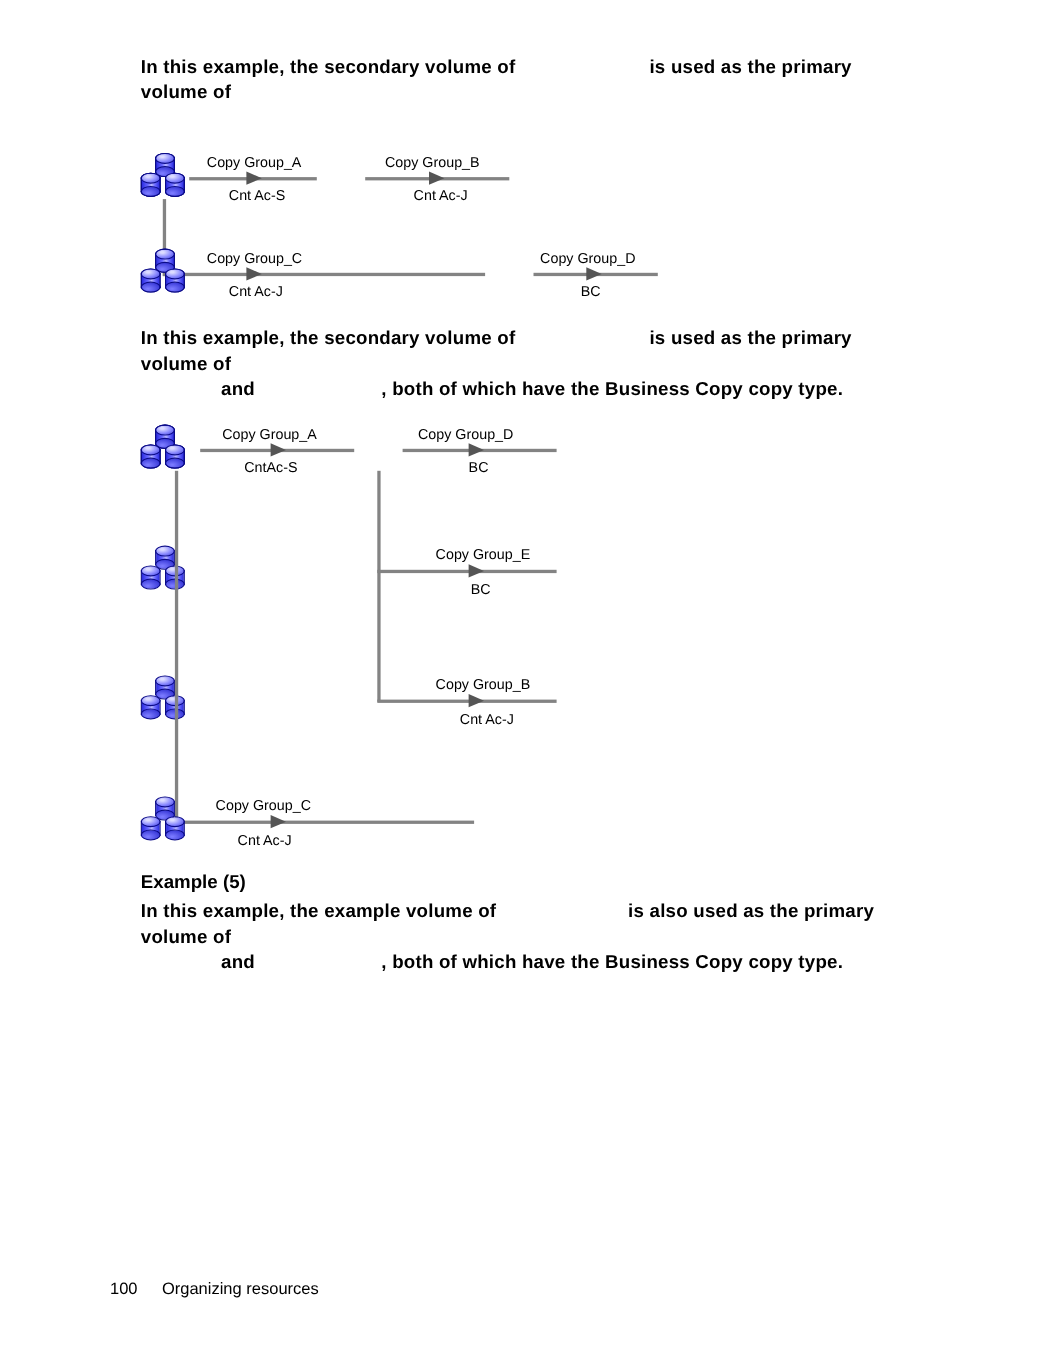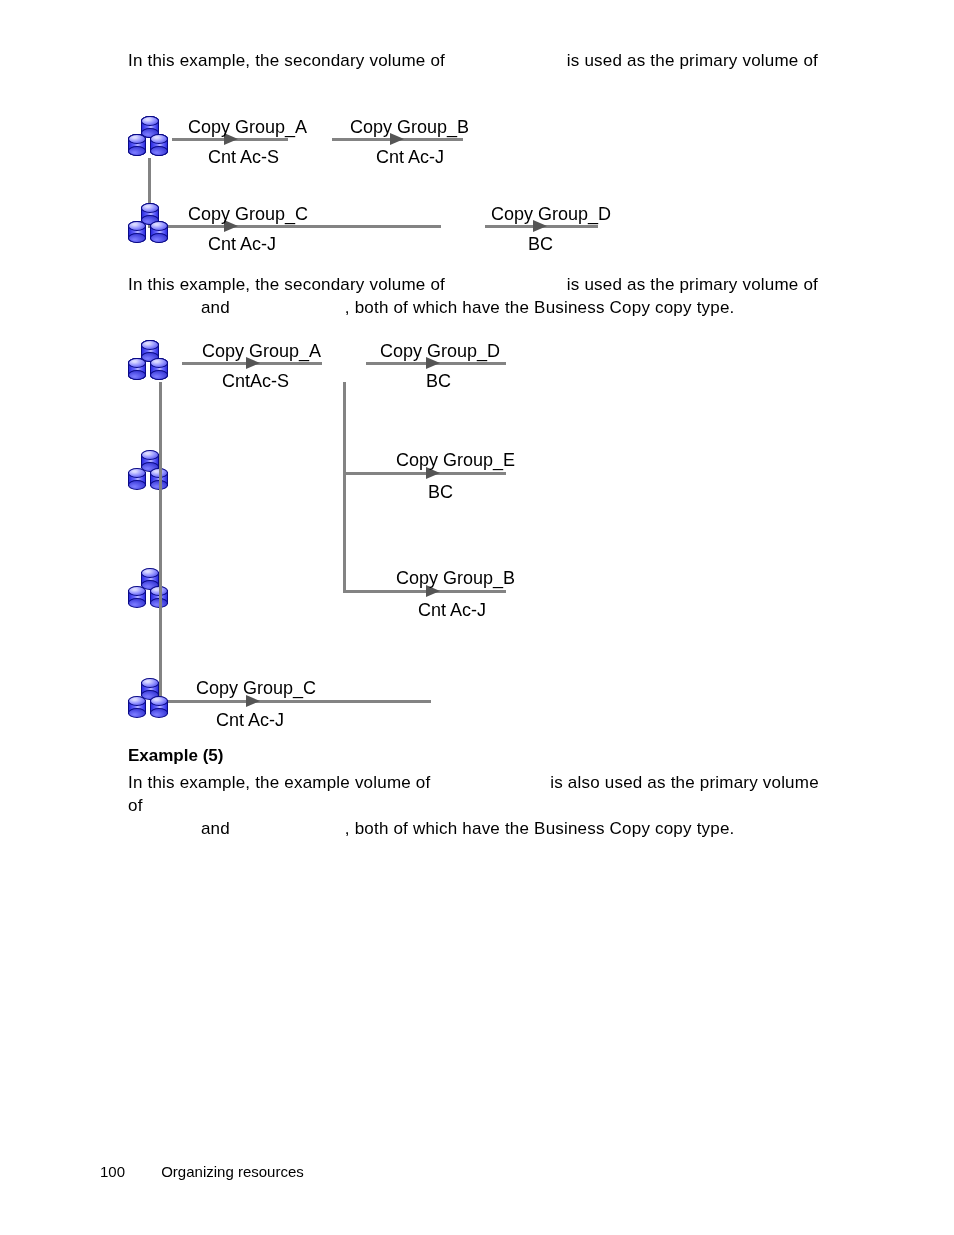--- a/index.html
+++ b/index.html
@@ -14,21 +14,21 @@
   .page {
     position: relative;
     width: 954px;
     height: 1235px;
     box-sizing: border-box;
     padding: 50px 0 0 0;
   }
   .body-text {
     font-size: 17px;
     line-height: 1.35;
-    font-weight: 400;
+    font-weight: 700;
     letter-spacing: 0.2px;
   }
   .para {
     margin: 0 120px 0 128px;
   }
   .blank {
     display: inline-block;
     min-width: 10px;
   }
   .section-head {
@@ -37,32 +37,32 @@
     margin: 28px 0 6px 128px;
   }
   .footer {
     position: absolute;
     left: 100px;
     bottom: 55px;
     font-size: 15px;
     font-weight: 300;
   }
   .footer .pg {
-    margin-right: 32px;
+    margin-right: 18px;
   }
 
   
   .diagram {
     position: relative;
     margin: 18px 0 0 128px;
   }
   .dlabel {
     position: absolute;
     font-family: Arial, Helvetica, sans-serif;
-    font-size: 18px;
+    font-size: 13px;
     color: #000;
     white-space: nowrap;
   }
 
   
   .cluster {
     position: absolute;
     width: 44px;
     height: 36px;
   }

